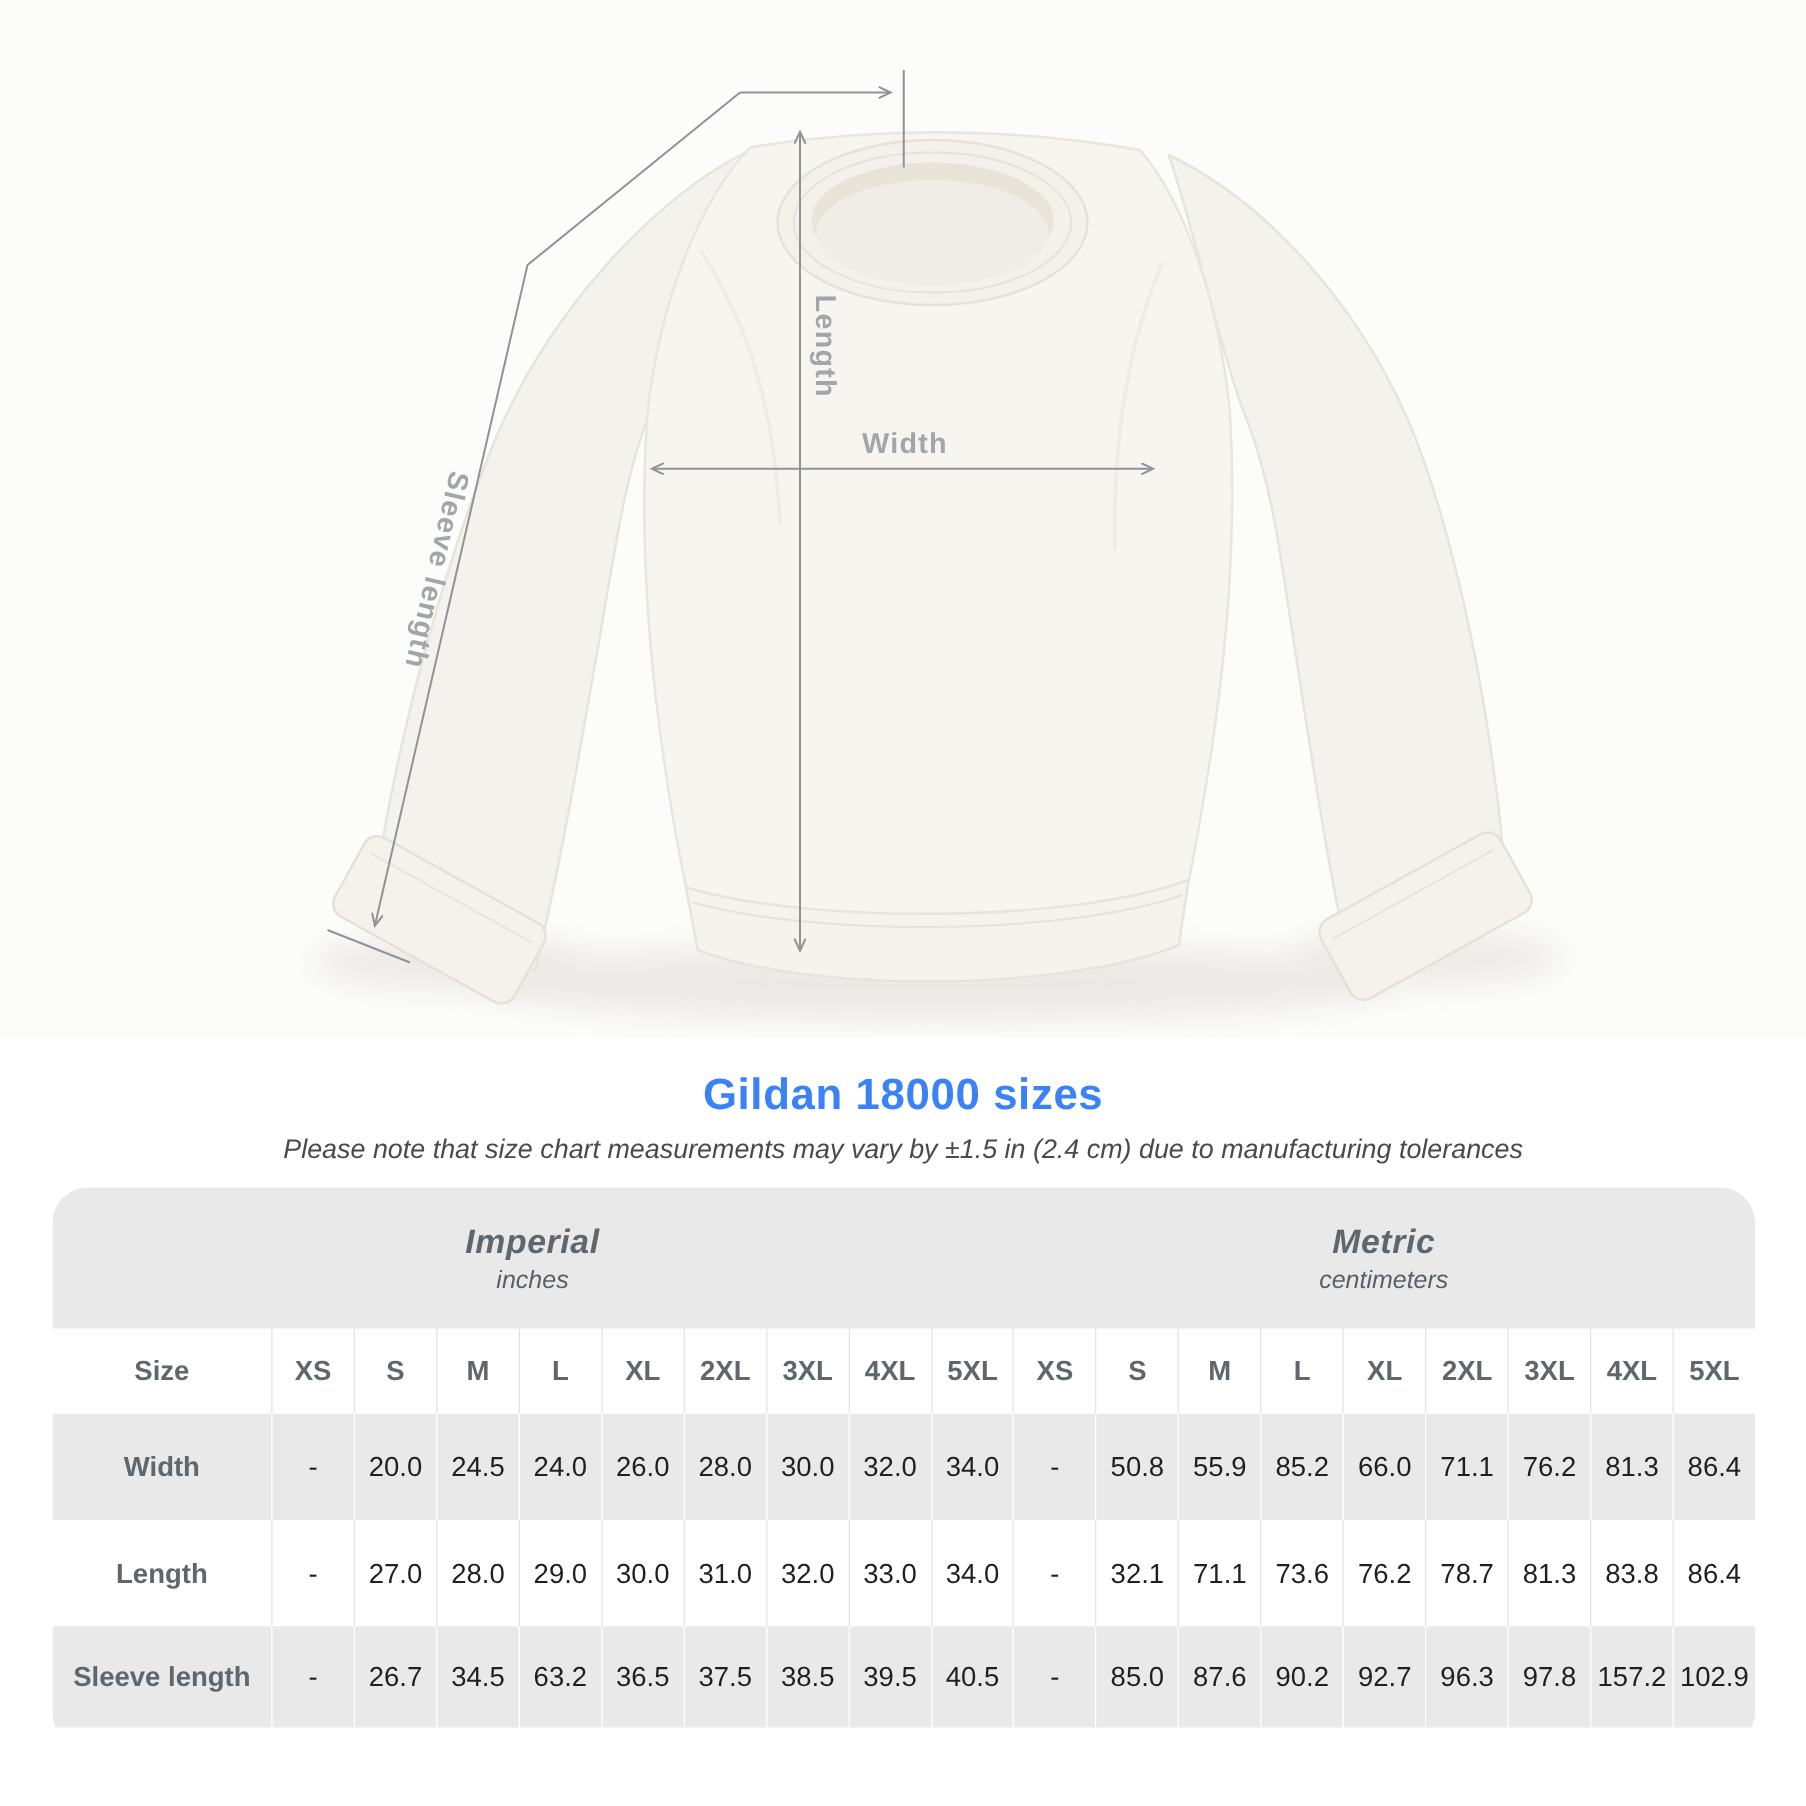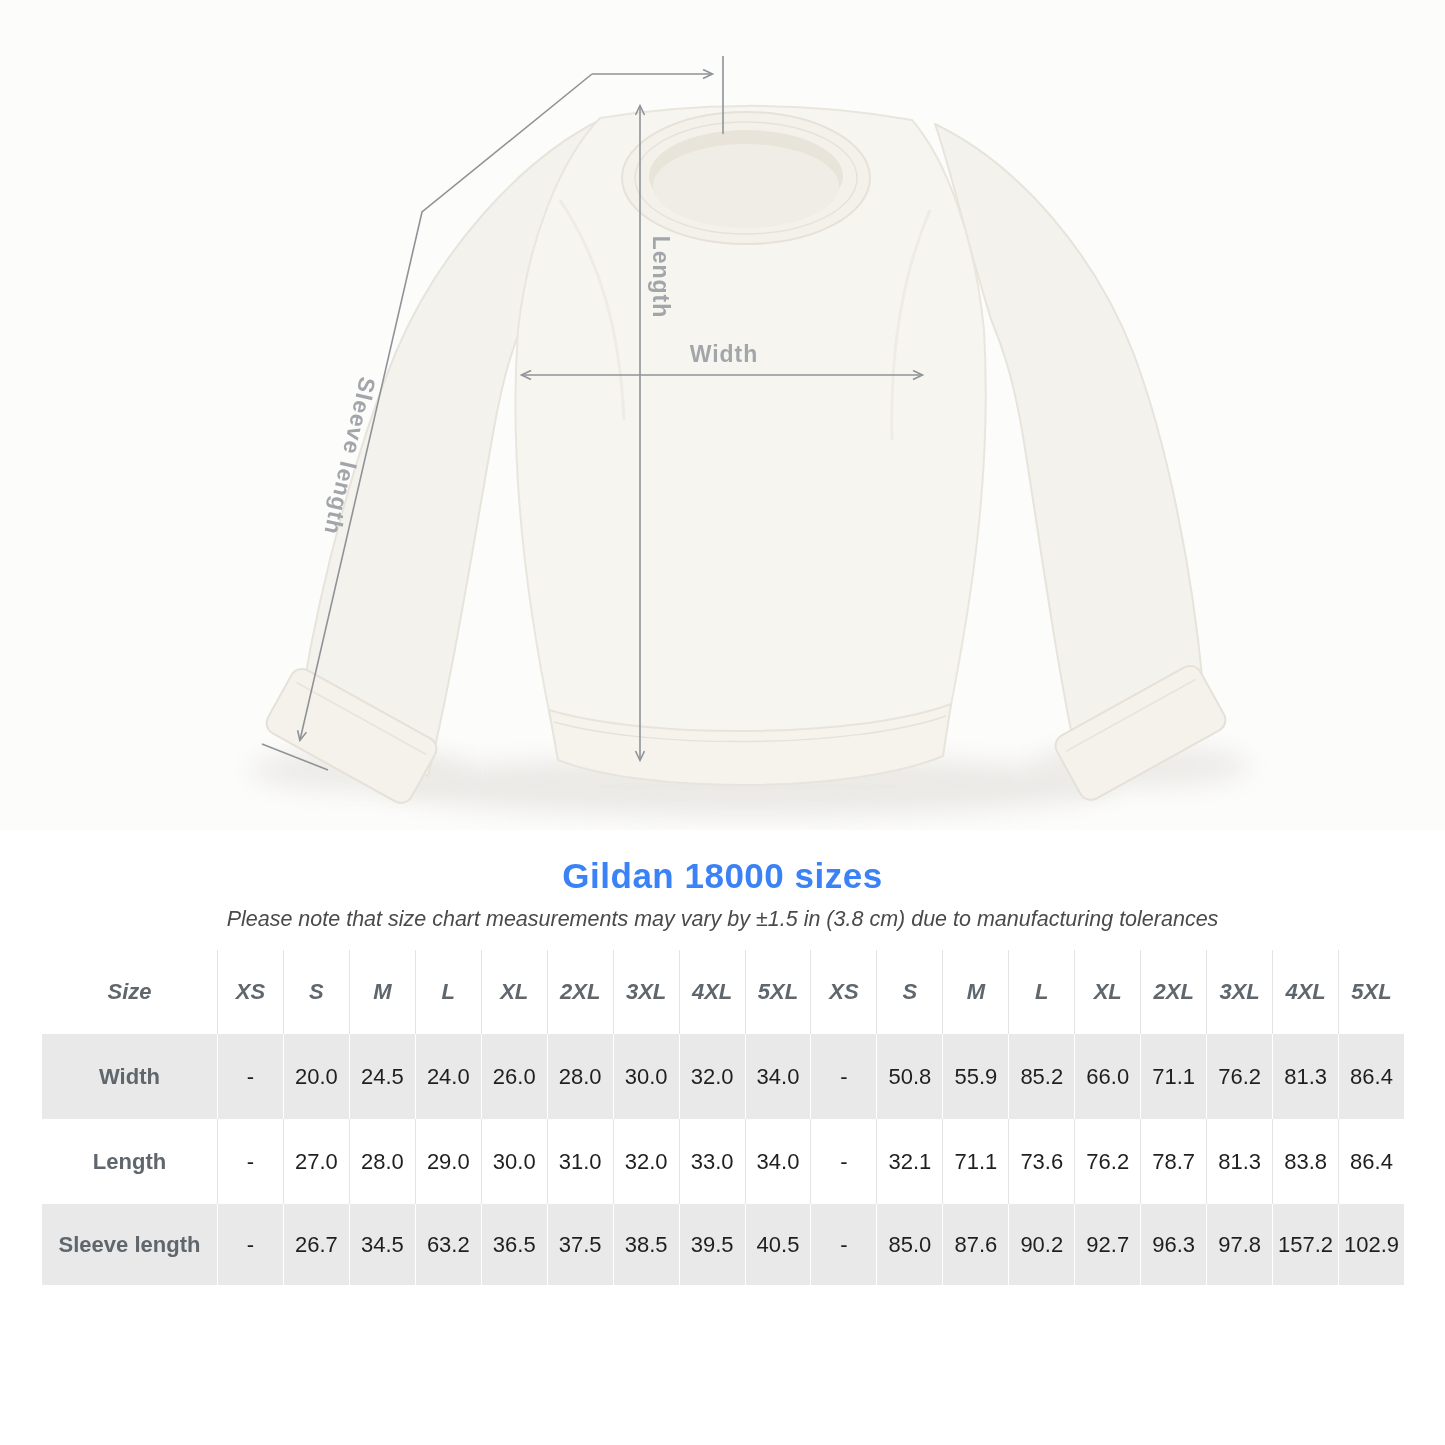--- a/index.html
+++ b/index.html
@@ -31,21 +31,21 @@
   .trow .cell{
     display:flex;align-items:center;justify-content:center;
     font-size:22px;white-space:nowrap;
   }
   .trow .cell + .cell{border-left:1px solid #e3e3e3;}
   .trow.gray{background:#e9e9ea;}
   .trow.gray .cell + .cell{border-left:1px solid #ffffff;}
   .trow.white{background:#ffffff;}
   .trow .th{font-weight:bold;color:#5f666c;}
   .trow .td{color:#1f1f1f;}
-  #size-header-row{height:84px;font-style:italic;}
+  #size-header-row{height:68px;}
   .trow.r0{height:85px;}
   .trow.r1{height:85px;}
   .trow.r2{height:81px;}
   .mlabel{
     font-size:23px;font-weight:bold;fill:#a2a6aa;letter-spacing:1px;
   }
 </style>
 </head>
 <body>
 
@@ -132,23 +132,33 @@
       </g>
       <g>
         <text class="mlabel" x="660" y="284" text-anchor="middle" transform="rotate(90 660 277)">Length</text>
         <text class="mlabel" x="724" y="362" text-anchor="middle">Width</text>
         <text class="mlabel" x="349" y="463" text-anchor="middle" transform="rotate(103 349 456)">Sleeve length</text>
       </g>
     </svg>
   </div>
 
   <div class="headline">Gildan 18000 sizes</div>
-  <div class="note">Please note that size chart measurements may vary by ±1.5 in (3.8 cm) due to manufacturing tolerances</div>
+  <div class="note">Please note that size chart measurements may vary by ±1.5 in (2.4 cm) due to manufacturing tolerances</div>
 
   <div class="size-table">
+    <div class="band">
+      <div class="group">
+        <div class="gname">Imperial</div>
+        <div class="gunit">inches</div>
+      </div>
+      <div class="group">
+        <div class="gname">Metric</div>
+        <div class="gunit">centimeters</div>
+      </div>
+    </div>
     <div class="trow white" id="size-header-row">
         <div class="cell th">Size</div>
         <div class="cell th">XS</div>
         <div class="cell th">S</div>
         <div class="cell th">M</div>
         <div class="cell th">L</div>
         <div class="cell th">XL</div>
         <div class="cell th">2XL</div>
         <div class="cell th">3XL</div>
         <div class="cell th">4XL</div>

